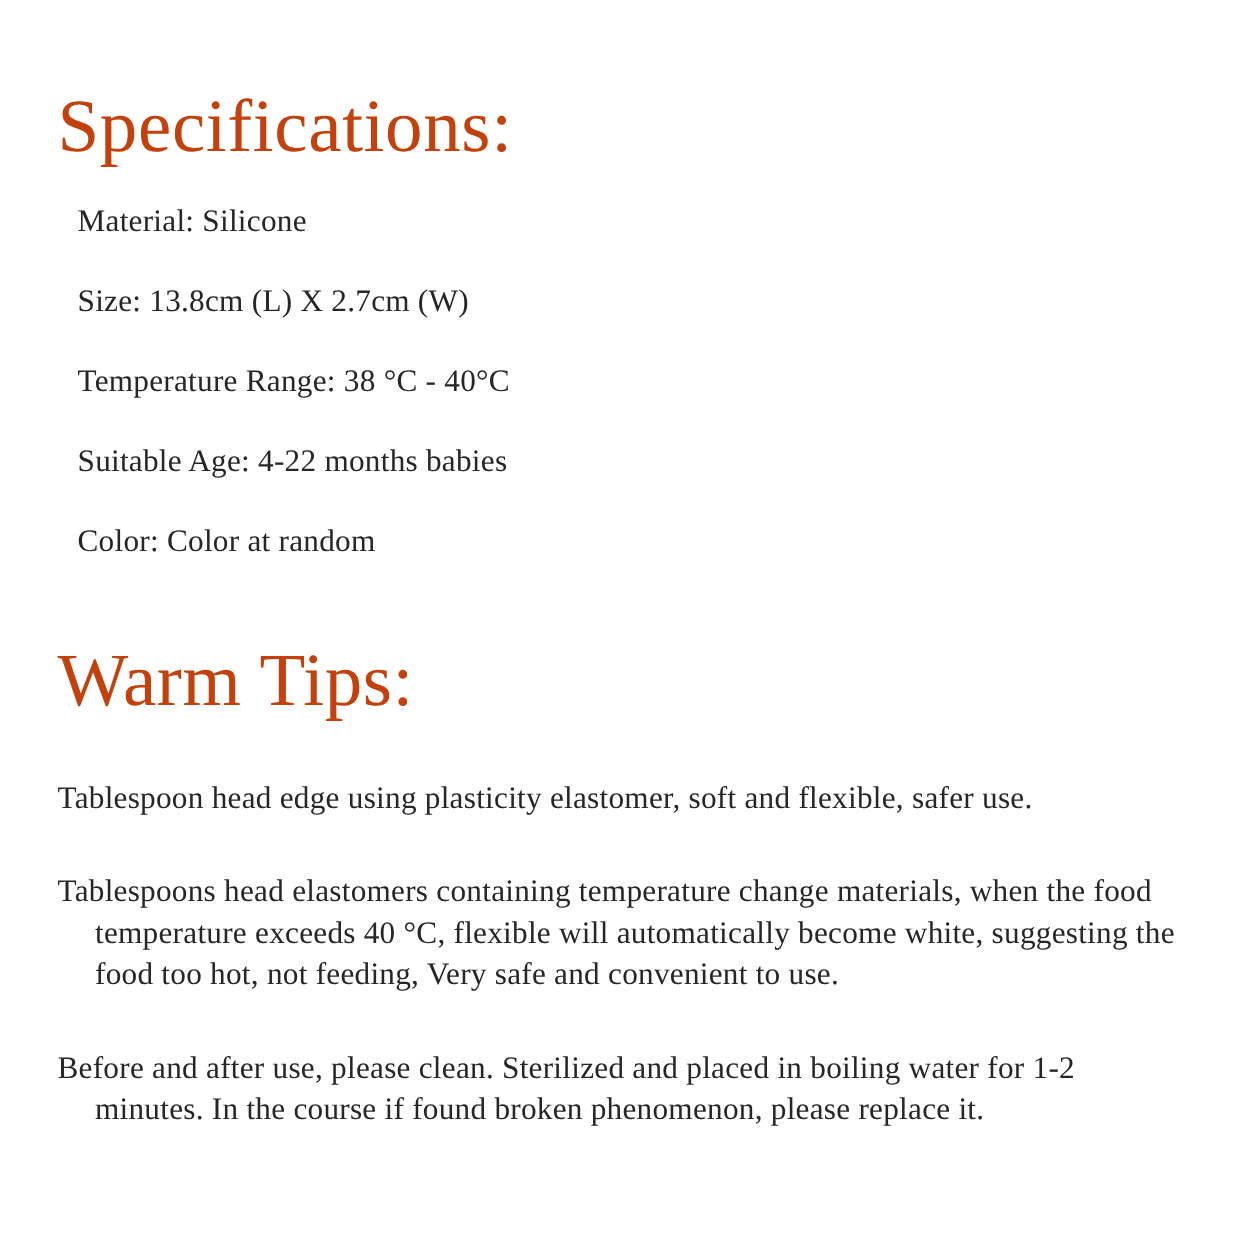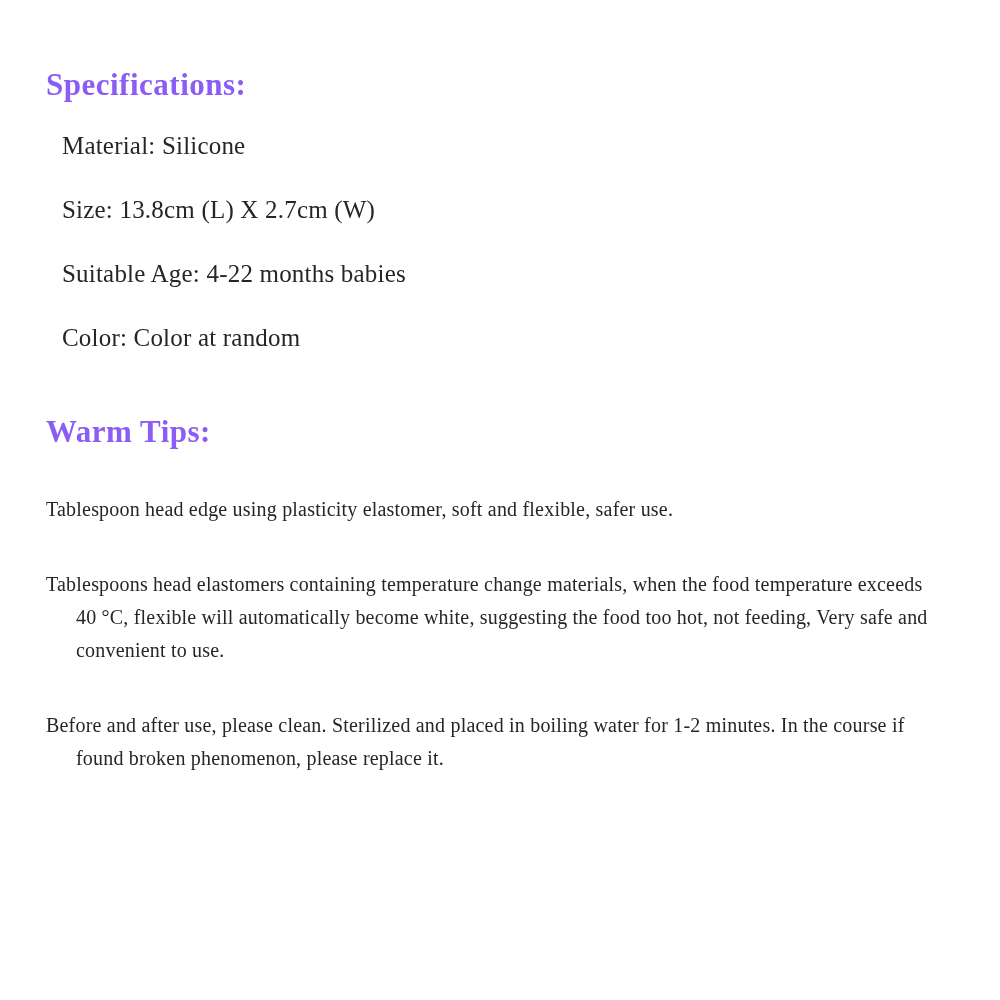--- a/index.html
+++ b/index.html
@@ -12,24 +12,24 @@
     width: 1000px;
     height: 1000px;
     background: #ffffff;
     color: #222222;
     font-family: "Liberation Serif", "DejaVu Serif", serif;
     box-sizing: border-box;
     padding: 68px 52px 0 46px;
     overflow: hidden;
   }
   .heading {
-    font-size: 31px;
+    font-size: 60px;
     line-height: 1.12;
-    font-weight: 700;
-    color: #8b5cf6;
+    font-weight: 400;
+    color: #c2410c;
     margin: 0 0 0 0;
     letter-spacing: 0.5px;
   }
   .spec-list {
     margin-top: 28px;
     margin-left: 16px;
   }
   .spec-item {
     font-size: 25px;
     line-height: 30px;
@@ -40,21 +40,21 @@
   .spec-item:last-child {
     margin-bottom: 0;
   }
   .warm-tips-heading {
     margin-top: 62px;
   }
   .tips-list {
     margin-top: 44px;
   }
   .tip {
-    font-size: 20px;
+    font-size: 25px;
     line-height: 33px;
     margin: 0 0 42px 0;
     color: #262626;
     letter-spacing: 0.2px;
     
     padding-left: 30px;
     text-indent: -30px;
   }
   .tip:last-child {
     margin-bottom: 0;
@@ -63,20 +63,21 @@
 </head>
 <body>
 
 <div class="page">
 
   <h1 class="heading">Specifications:</h1>
 
   <div class="spec-list">
     <p class="spec-item">Material: Silicone</p>
     <p class="spec-item">Size: 13.8cm (L) X 2.7cm (W)</p>
+    <p class="spec-item">Temperature Range: 38 °C - 40°C</p>
     <p class="spec-item">Suitable Age: 4-22 months babies</p>
     <p class="spec-item">Color: Color at random</p>
   </div>
 
   <h1 class="heading warm-tips-heading">Warm Tips:</h1>
 
   <div class="tips-list">
     <p class="tip">Tablespoon head edge using plasticity elastomer, soft and flexible, safer use.</p>
     <p class="tip">Tablespoons head elastomers containing temperature change materials, when the food temperature exceeds 40 °C, flexible will automatically become white, suggesting the food too hot, not feeding, Very safe and convenient to use.</p>
     <p class="tip">Before and after use, please clean. Sterilized and placed in boiling water for 1-2 minutes. In the course if found broken phenomenon, please replace it.</p>

